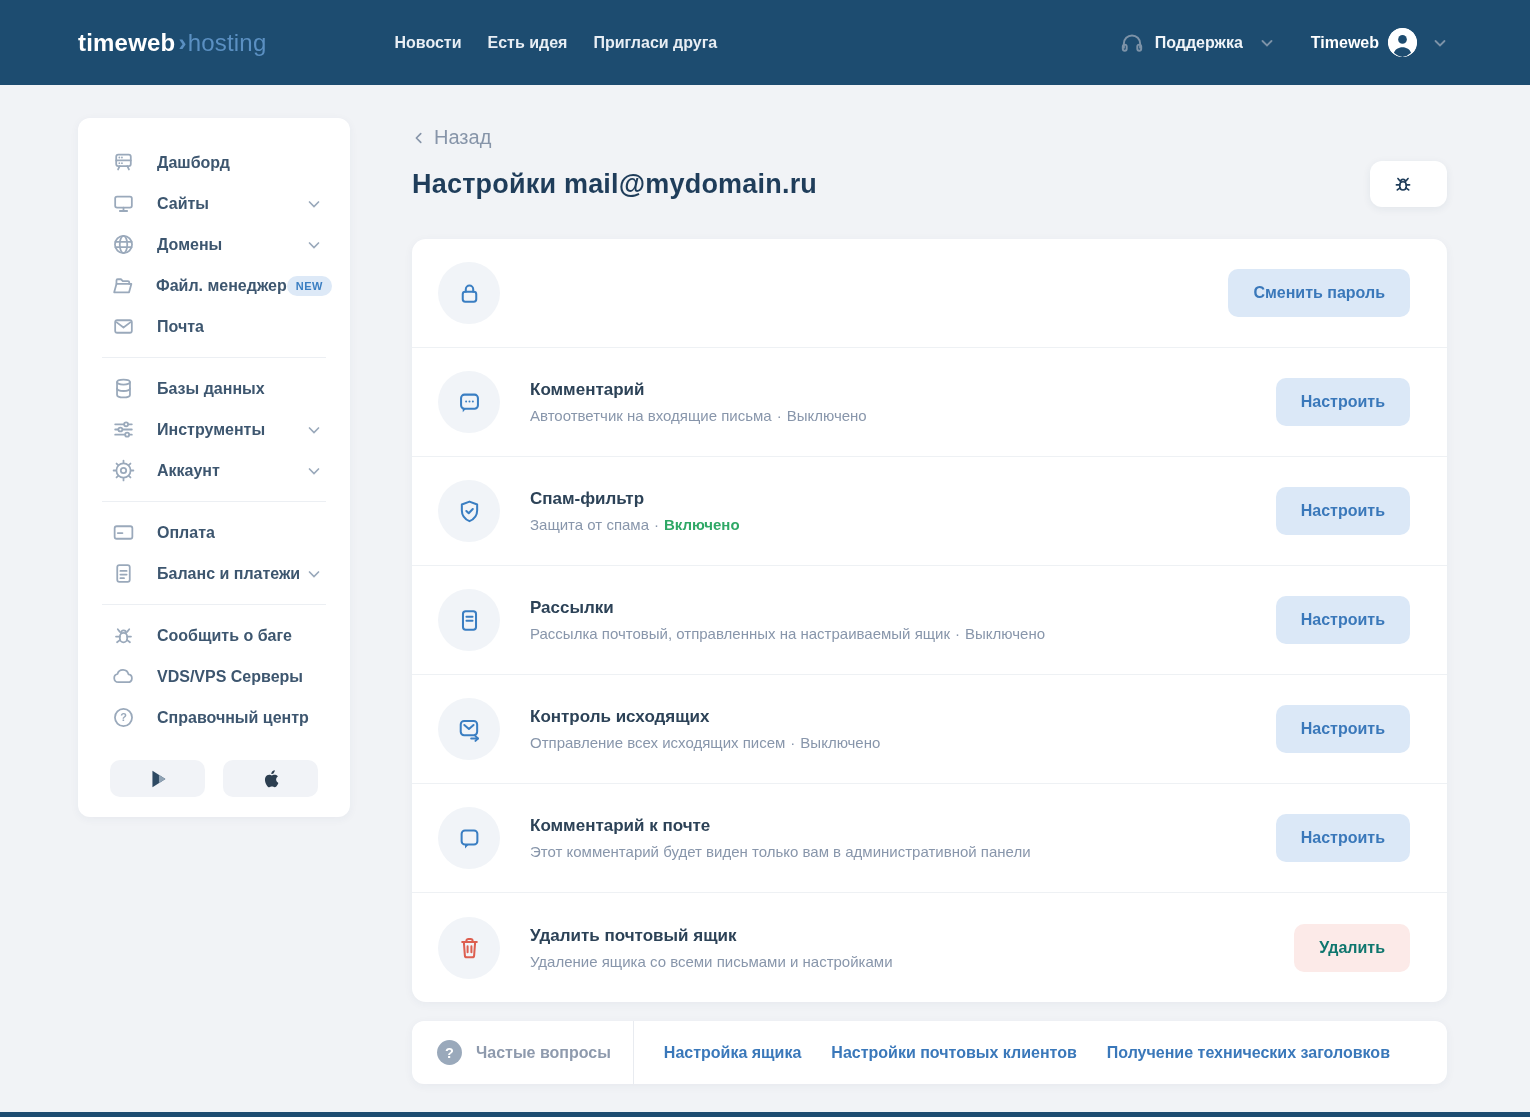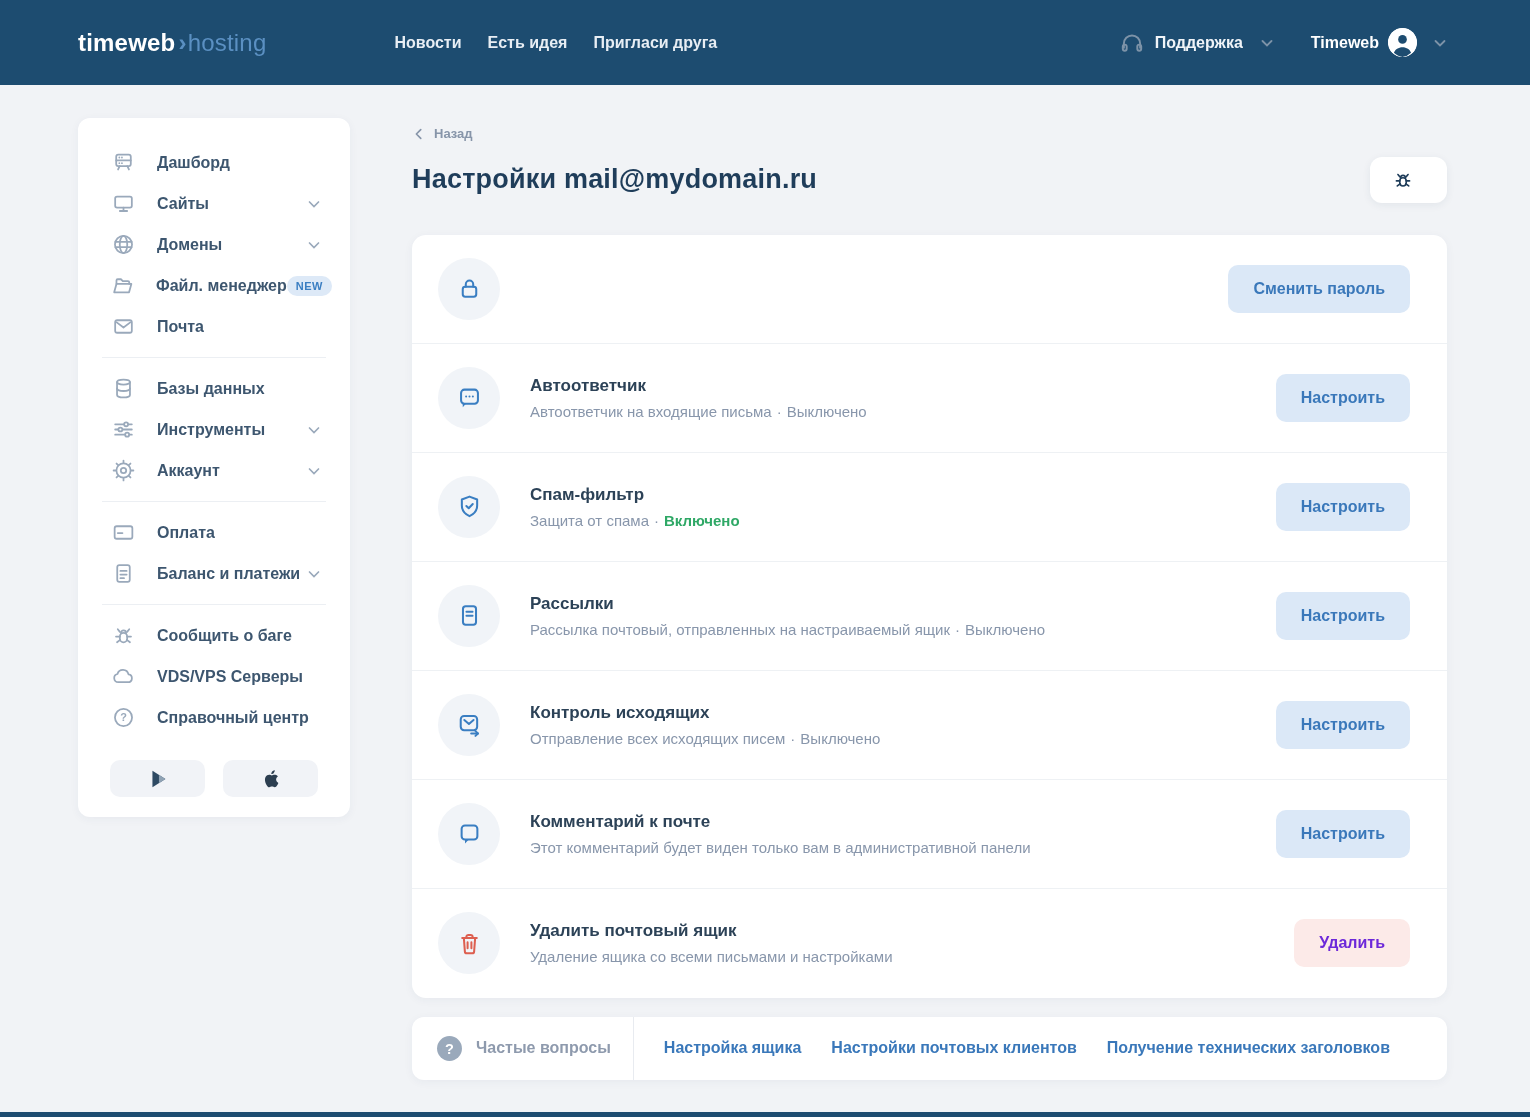--- a/index.html
+++ b/index.html
@@ -55,21 +55,21 @@
   .side-divider { border:none; border-top:1px solid #eceff3; margin:10px 24px; }
   .app-buttons { display:flex; gap:18px; padding:22px 32px 0 32px; }
   .app-btn {
     width:111px; height:37px; background:#f1f3f7; border:none; border-radius:10px;
     display:flex; align-items:center; justify-content:center; cursor:pointer;
   }
 
   
   .main { position:absolute; left:412px; top:126px; width:1035px; }
   .back-link { display:inline-flex; align-items:center; gap:8px; cursor:pointer; }
-  .back-label { color:#8795a9; font-size:13px; font-weight:700; }
+  .back-label { color:#8795a9; font-size:20px; font-weight:400; }
   .title-row { margin-top:12px; display:flex; align-items:center; justify-content:space-between; }
   .page-title { font-size:27px; font-weight:700; color:#1f3d5a; letter-spacing:.2px; }
   .bug-btn {
     height:46px; background:#ffffff; border:none; border-radius:12px;
     display:flex; align-items:center; gap:11px; padding:0 22px;
     box-shadow:0 2px 8px rgba(30,60,90,.07); cursor:pointer;
   }
   .bug-btn span { font-size:16px; font-weight:700; color:#1f3d5a; }
 
   .settings-card {
@@ -90,21 +90,21 @@
   .srow-sub { font-size:15px; font-weight:500; color:#8896ab; }
   .srow-sub .sep { margin:0 5px; color:#8896ab; }
   .status-off { color:#8896ab; }
   .status-on { color:#2fa866; font-weight:700; }
   .srow-btn {
     margin-left:auto; height:48px; border:none; border-radius:10px;
     padding:0 25px; font-size:16px; font-weight:600; cursor:pointer;
     font-family:"Liberation Sans", sans-serif; white-space:nowrap;
   }
   .btn-blue { background:#dbe8f7; color:#3a78ba; }
-  .btn-red  { background:#fceae8; color:#6d28d9; }
+  .btn-red  { background:#fceae8; color:#0f766e; }
 
   .faq-bar {
     margin-top:19px; height:63px; background:#ffffff; border-radius:12px;
     box-shadow:0 2px 10px rgba(30,60,90,.05);
     display:flex; align-items:center; padding:0 24px;
   }
   .faq-left { display:flex; align-items:center; gap:13px; }
   .faq-label { font-size:16px; font-weight:600; color:#8e9aad; white-space:nowrap; }
   .faq-divider { width:1px; height:63px; background:#e8ebf0; margin:0 30px 0 22px; }
   .faq-links { display:flex; gap:30px; }
@@ -381,21 +381,21 @@
       <div class="srow-icon">
         <svg width="27" height="27" viewBox="0 0 24 24" fill="none" stroke="#3a7ec2" stroke-width="1.8" stroke-linecap="round" stroke-linejoin="round">
           <rect x="4.5" y="5" width="15" height="12.5" rx="3"></rect>
           <path d="M6 17.4v3.3l3-3.3" fill="#3a7ec2" stroke="none"></path>
           <circle cx="9" cy="11.2" r="0.9" fill="#3a7ec2" stroke="none"></circle>
           <circle cx="12" cy="11.2" r="0.9" fill="#3a7ec2" stroke="none"></circle>
           <circle cx="15" cy="11.2" r="0.9" fill="#3a7ec2" stroke="none"></circle>
         </svg>
       </div>
       <div class="srow-texts">
-        <div class="srow-title">Автоответчик</div>
+        <div class="srow-title">Комментарий</div>
         <div class="srow-sub">
           <span>Автоответчик на входящие письма</span><span class="sep">·</span><span class="status-off">Выключено</span>
         </div>
       </div>
       <button class="srow-btn btn-blue">Настроить</button>
     </div>
 
     <div class="srow">
       <div class="srow-icon">
         <svg width="27" height="27" viewBox="0 0 24 24" fill="none" stroke="#3a7ec2" stroke-width="1.8" stroke-linecap="round" stroke-linejoin="round">

